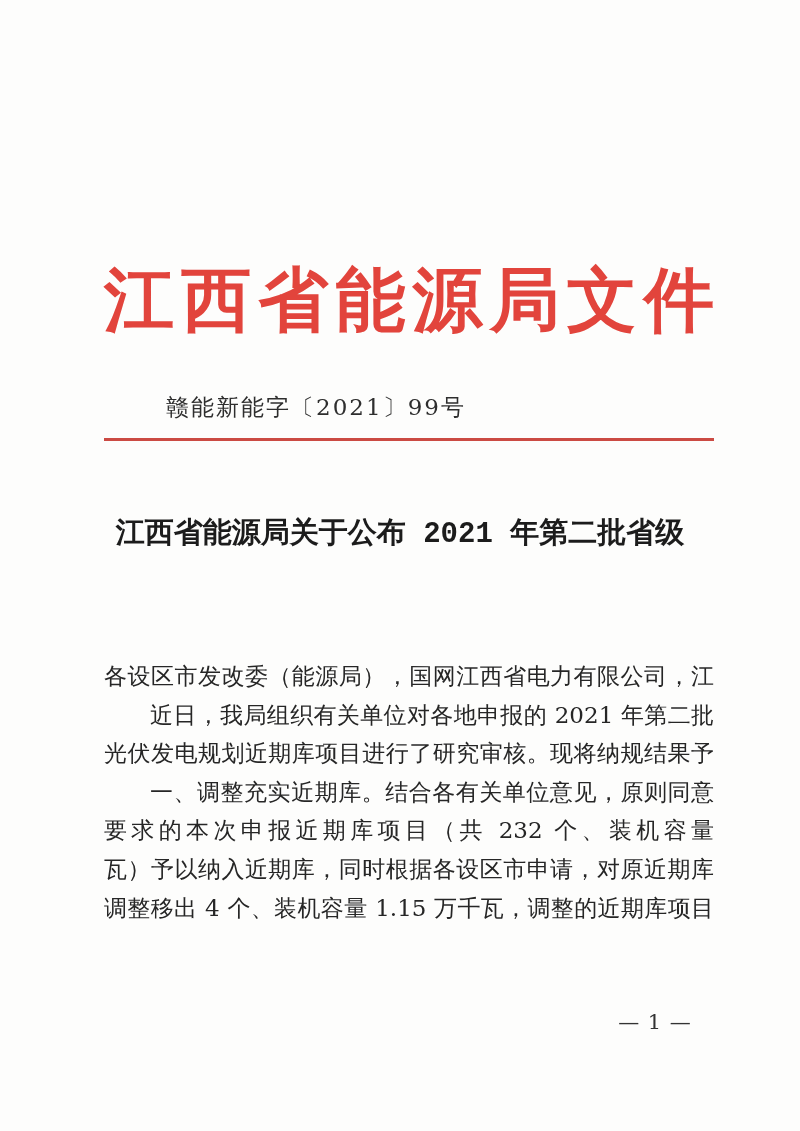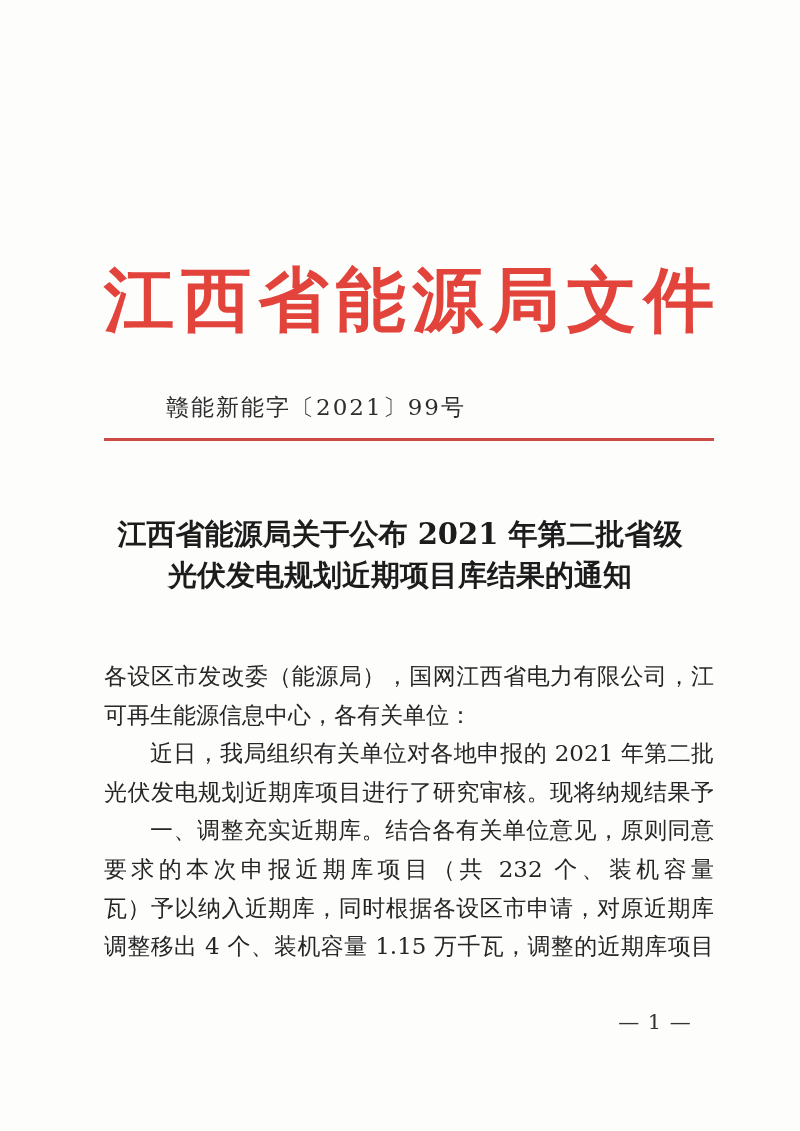--- a/index.html
+++ b/index.html
@@ -51,20 +51,21 @@
   .doc-title {
     position: absolute;
     left: 60px;
     top: 514px;
     width: 680px;
     text-align: center;
     font-size: 29px;
     font-weight: 700;
     line-height: 41px;
     color: #1c1c1c;
+    font-family: Liberation Mono, monospace;
   }
   
   .body-text {
     position: absolute;
     left: 104px;
     top: 657px;
     width: 610px;
     font-size: 23px;
     color: #262626;
   }
@@ -107,26 +108,24 @@
       <span>文</span>
       <span>件</span>
     </div>
 
   <div class="doc-number">赣能新能字〔2021〕99号</div>
 
   <div class="red-rule"></div>
 
   <div class="doc-title">
     <div>江西省能源局关于公布 2021 年第二批省级</div>
-    <div>光伏发电规划近期项目库结果的通知</div>
   </div>
 
   <div class="body-text">
       <div class="body-line just"><span>各设区市发改委（能源局），国网江西省电力有限公司，江西省</span></div>
-      <div class="body-line"><span>可再生能源信息中心，各有关单位：</span></div>
       <div class="body-line just indent"><span>近日，我局组织有关单位对各地申报的 2021 年第二批省级</span></div>
       <div class="body-line just"><span>光伏发电规划近期库项目进行了研究审核。现将纳规结果予以公</span></div>
       <div class="body-line just indent"><span class="bold">一、调整充实近期库。</span><span>结合各有关单位意见，原则同意符合</span></div>
       <div class="body-line just"><span>要求的本次申报近期库项目（共 232 个、装机容量 1454.79 万千</span></div>
       <div class="body-line just"><span>瓦）予以纳入近期库，同时根据各设区市申请，对原近期库项目</span></div>
       <div class="body-line just"><span>调整移出 4 个、装机容量 1.15 万千瓦，调整的近期库项目清单</span></div>
     </div>
 
   <div class="page-number">— 1 —</div>
 

